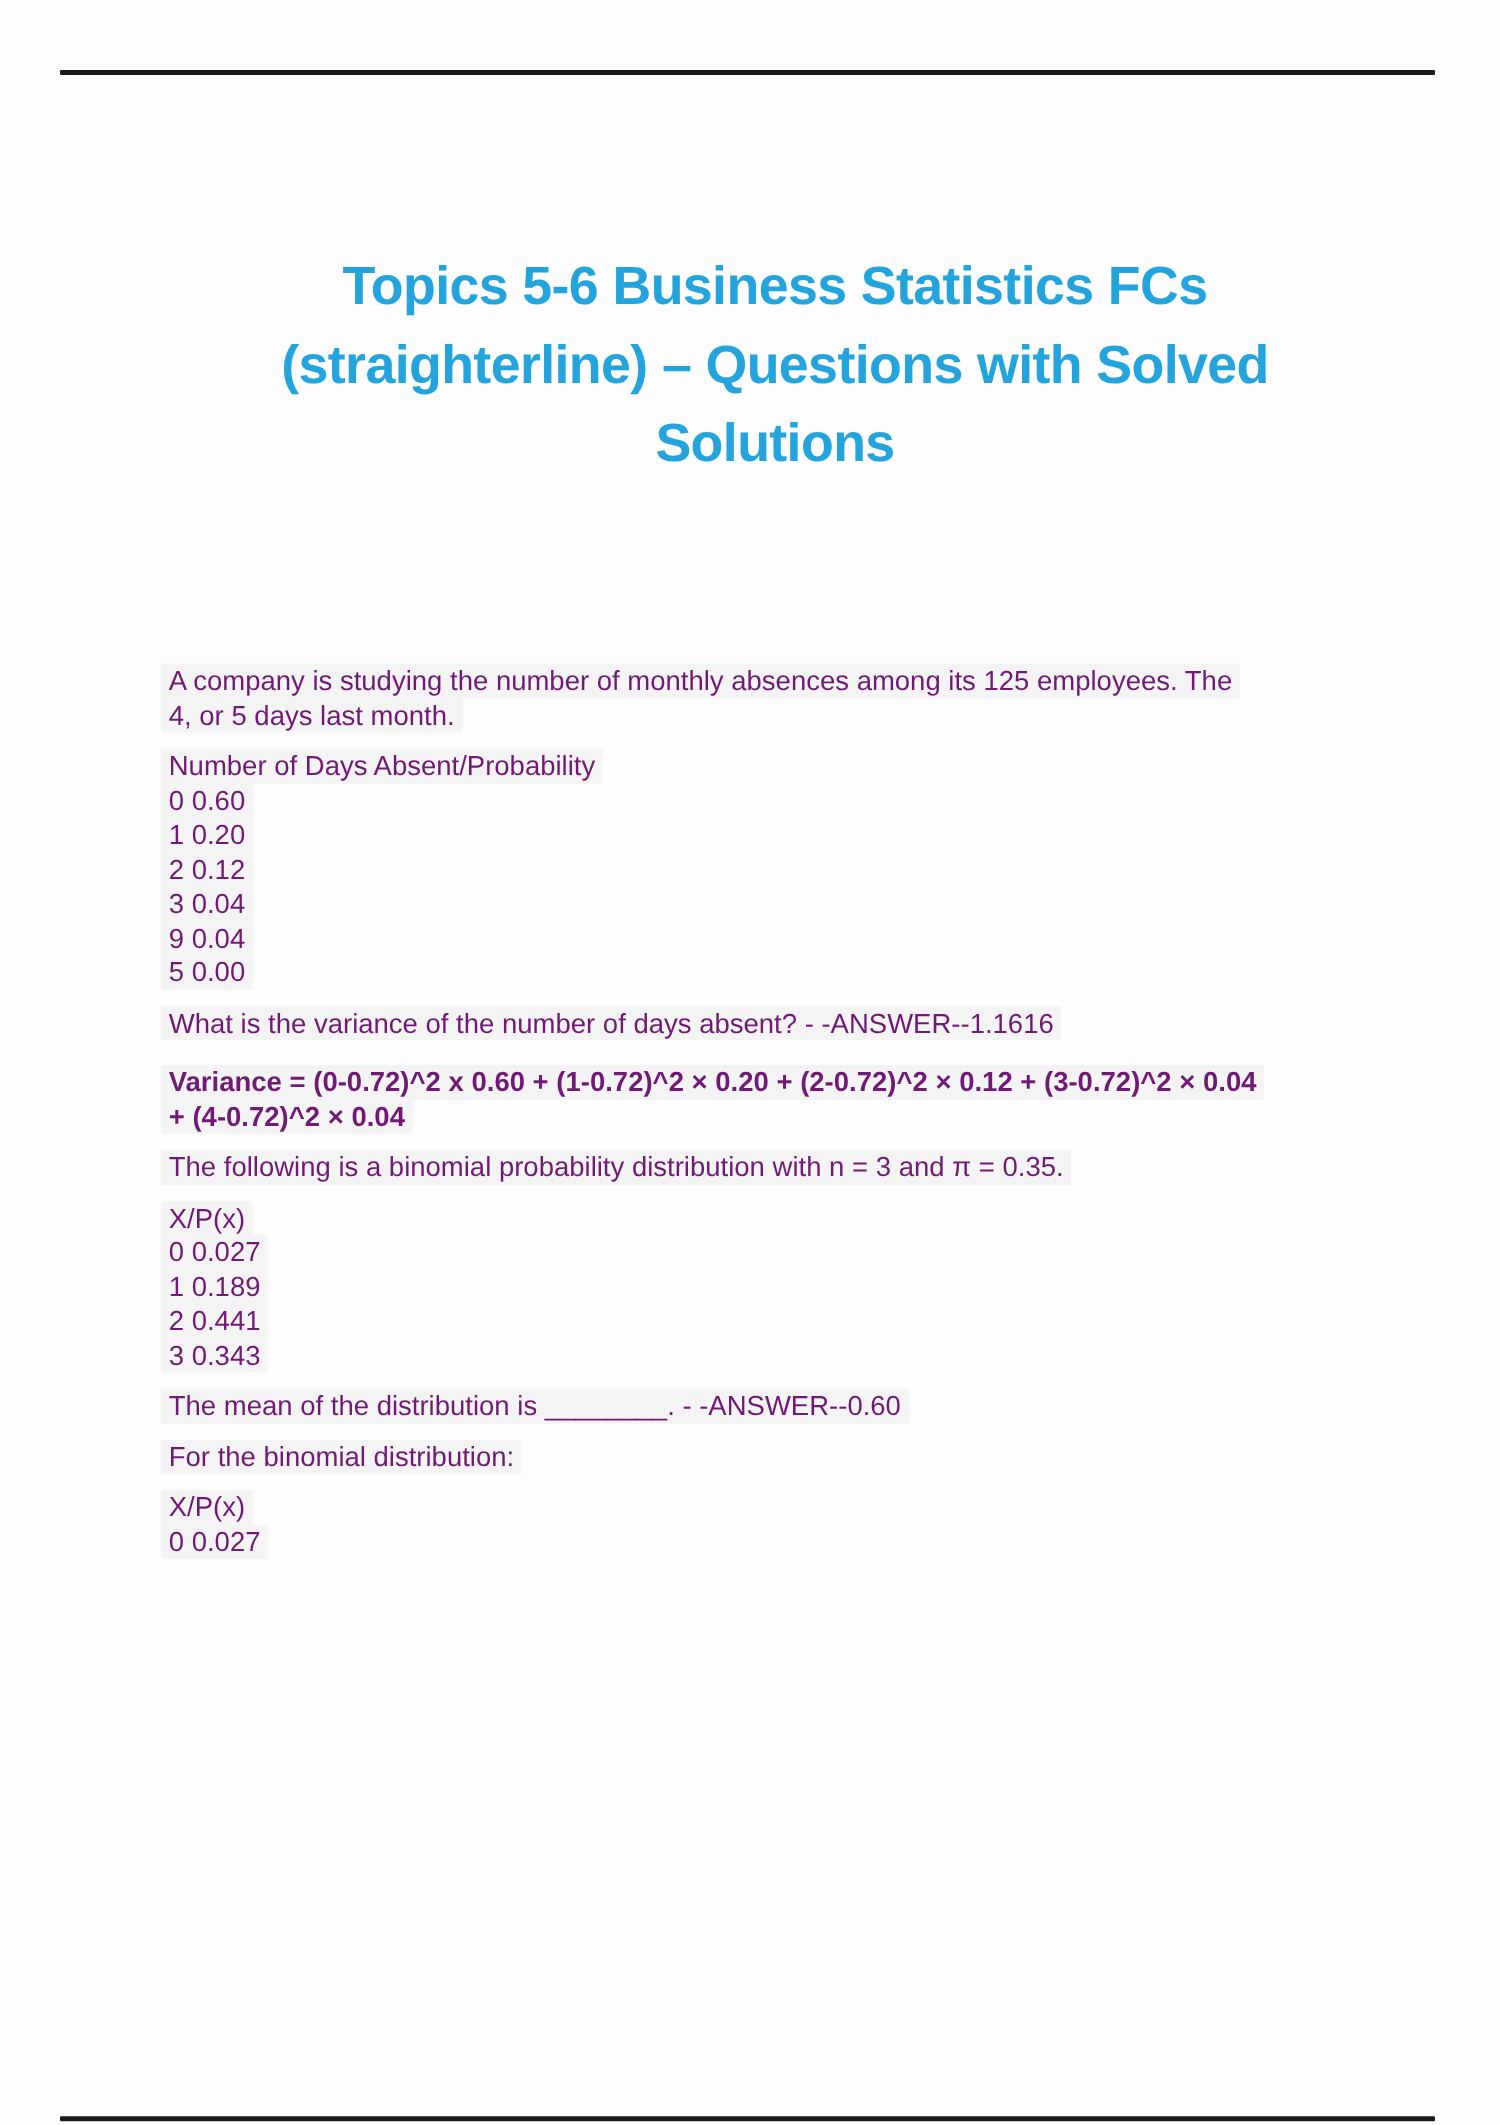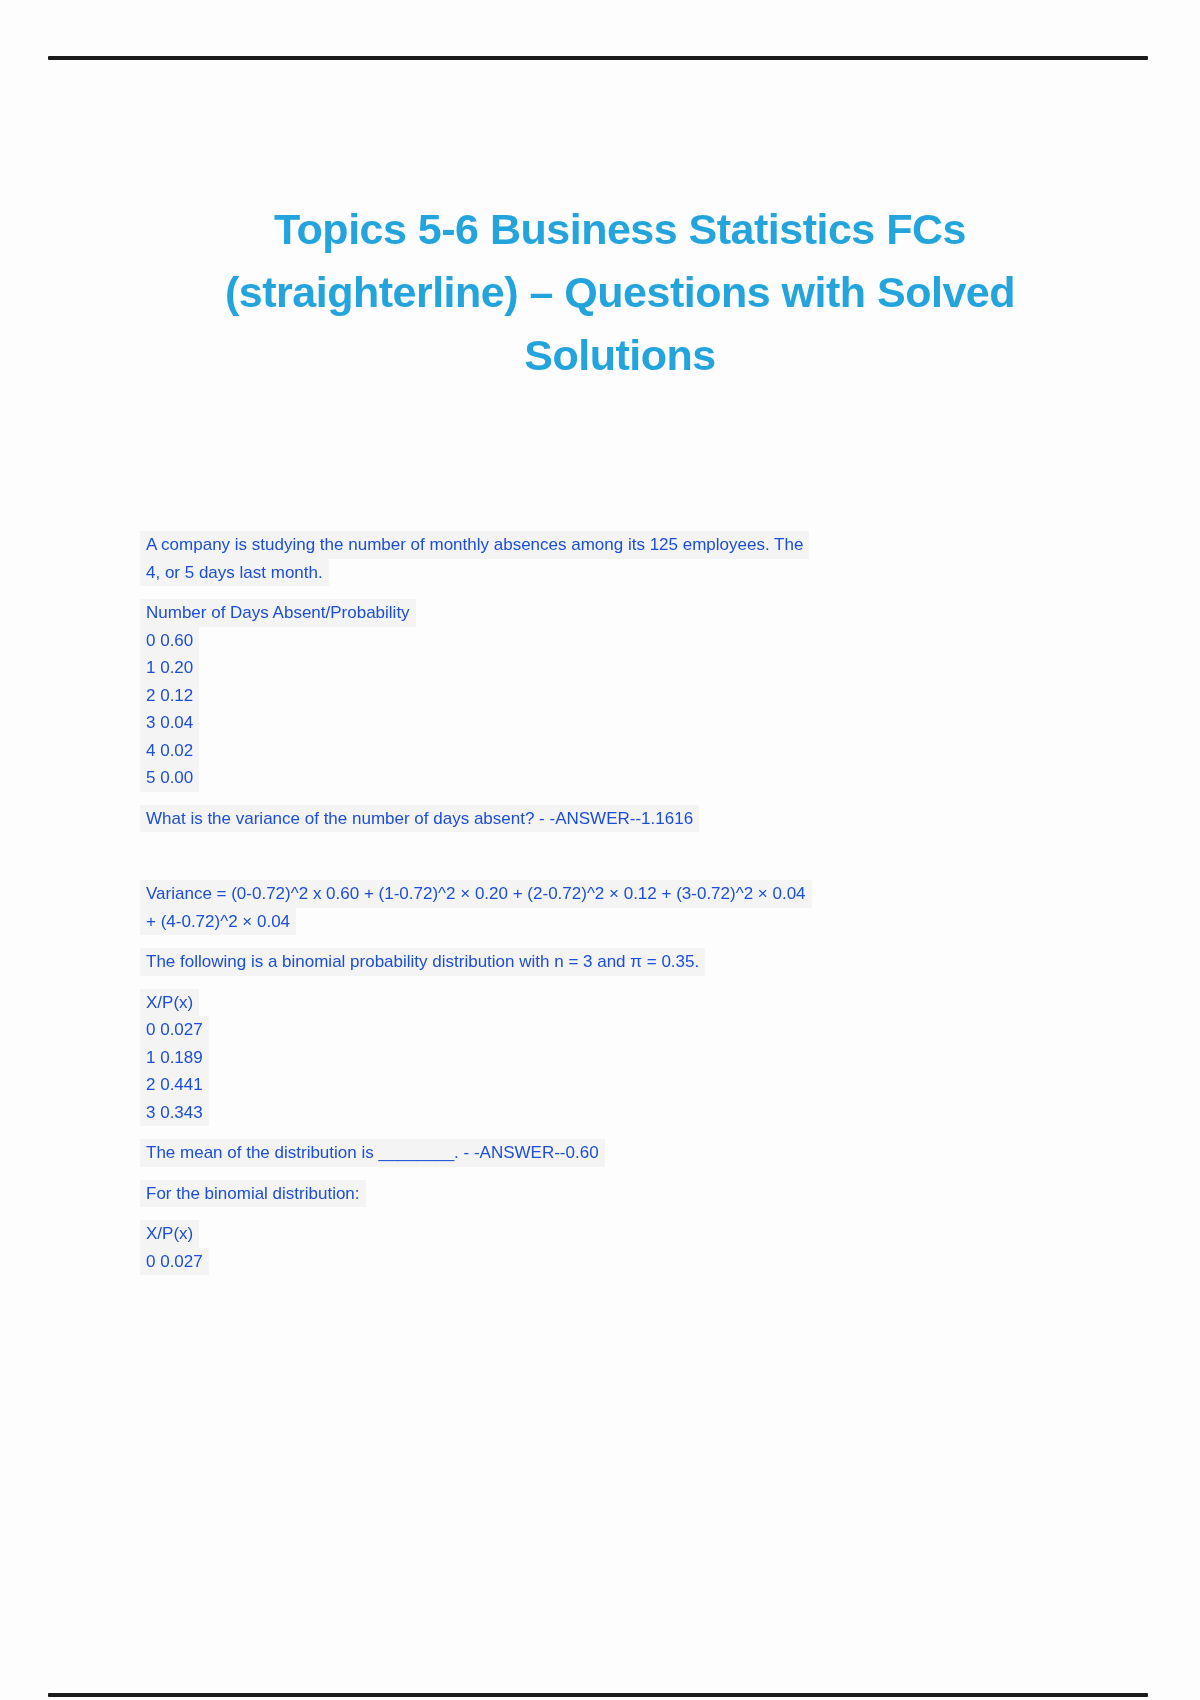--- a/index.html
+++ b/index.html
@@ -19,26 +19,26 @@
   .rule-bottom{top:1693px;}
   .title{
     position:absolute;top:198px;left:40px;width:1160px;margin:0;
     text-align:center;
     font-size:43px;line-height:63px;font-weight:700;
     letter-spacing:-0.5px;
     color:#24a4dc;
     white-space:pre-line;
   }
   .content{
-    position:absolute;left:146px;top:531px;width:1010px;
-    font-size:17px;line-height:27.5px;
-    color:#1d4ed8;
+    position:absolute;left:135px;top:531px;width:1010px;
+    font-size:22px;line-height:27.5px;
+    color:#701a75;
   }
   .block + .block{margin-top:13px;}
-  .block.gap-lg{margin-top:48px;}
+  .block.gap-lg{margin-top:20px;font-weight:bold;}
   .line{
     width:max-content;max-width:100%;
     background:#f4f4f5;
     padding:0 6px;margin-left:-6px;
     white-space:pre;
   }
 </style>
 </head>
 <body>
 
@@ -56,21 +56,21 @@
       <div class="line">A company is studying the number of monthly absences among its 125 employees. The</div>
       <div class="line">4, or 5 days last month.</div>
     </div>
 
     <div class="block">
       <div class="line">Number of Days Absent/Probability</div>
       <div class="line">0 0.60</div>
       <div class="line">1 0.20</div>
       <div class="line">2 0.12</div>
       <div class="line">3 0.04</div>
-      <div class="line">4 0.02</div>
+      <div class="line">9 0.04</div>
       <div class="line">5 0.00</div>
     </div>
 
     <div class="block">
       <div class="line">What is the variance of the number of days absent? - -ANSWER--1.1616</div>
     </div>
 
 
     <div class="block gap-lg">
       <div class="line">Variance = (0-0.72)^2 x 0.60 + (1-0.72)^2 × 0.20 + (2-0.72)^2 × 0.12 + (3-0.72)^2 × 0.04</div>

